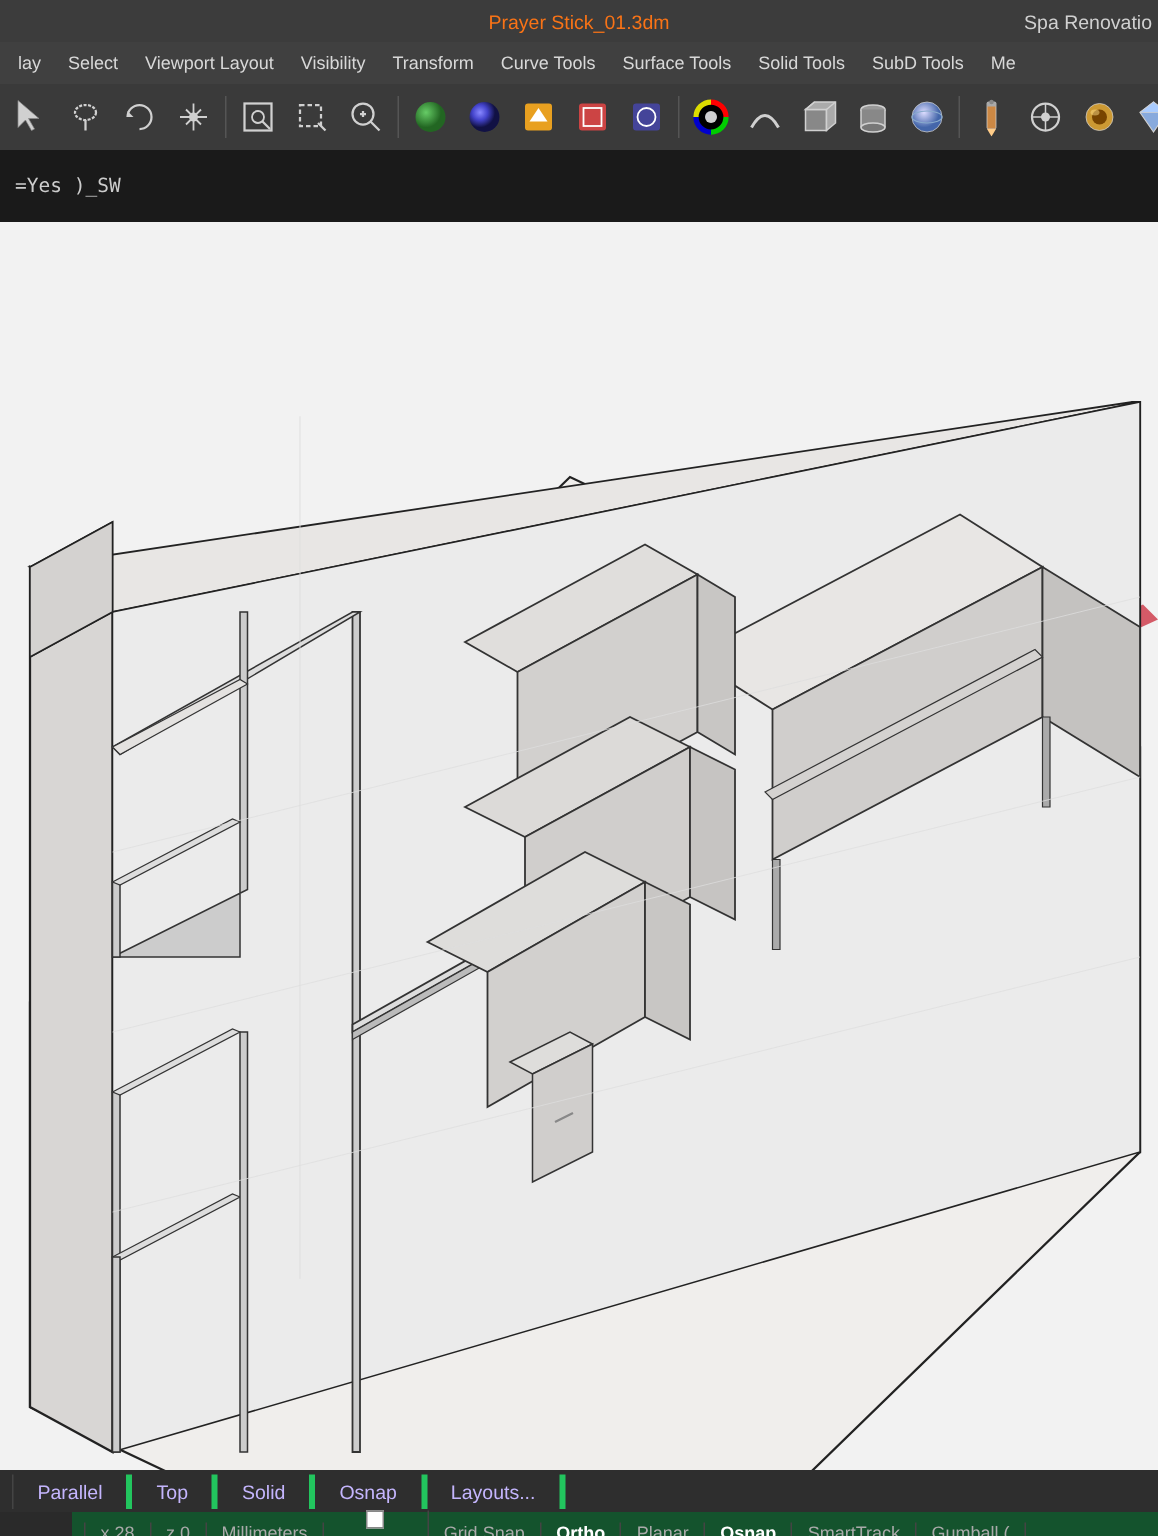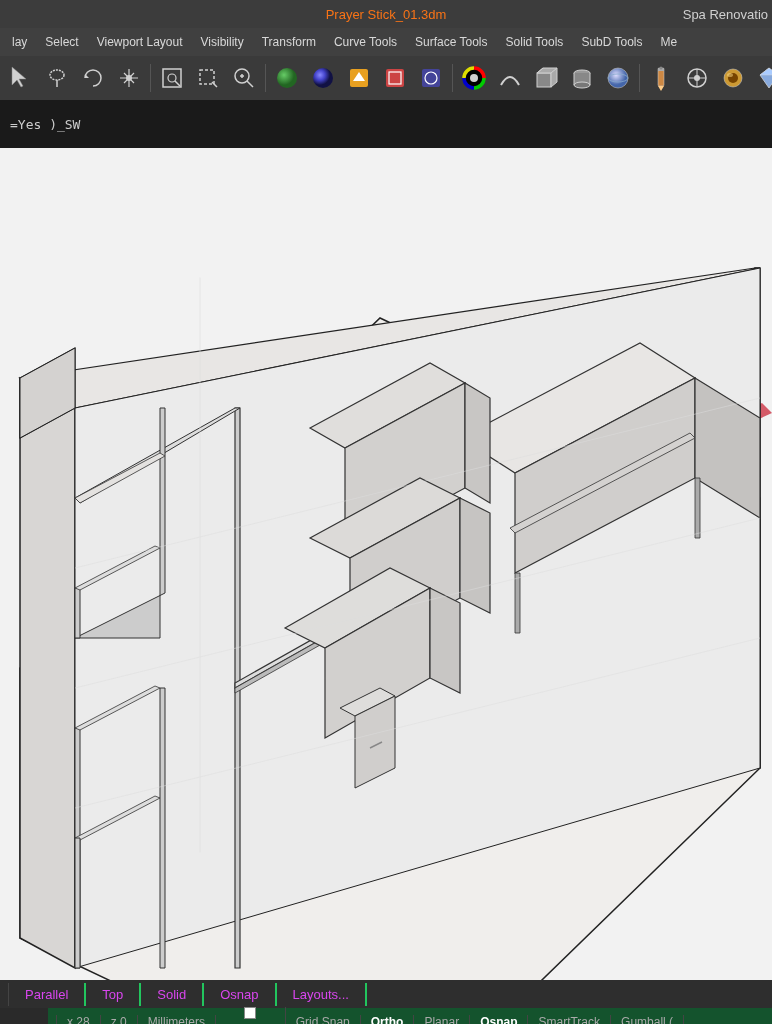--- a/index.html
+++ b/index.html
@@ -116,25 +116,25 @@
     #viewport-tabs {
       width: 100%;
       height: 28px;
       background: #2e2e2e;
       display: flex;
       align-items: center;
       padding: 0 8px;
       gap: 0;
     }
     .vtab {
-      color: #d946ef;
+      color: #c4b5fd;
       font-size: 13px;
       padding: 4px 16px;
       cursor: pointer;
-      border-right: 2px solid #22c55e;
+      border-right: 4px solid #22c55e;
     }
     .vtab:first-child { border-left: 1px solid #444; }
 
     
     #statusbar {
       width: 100%;
       height: 28px;
       background: #14532d;
       display: flex;
       align-items: center;

